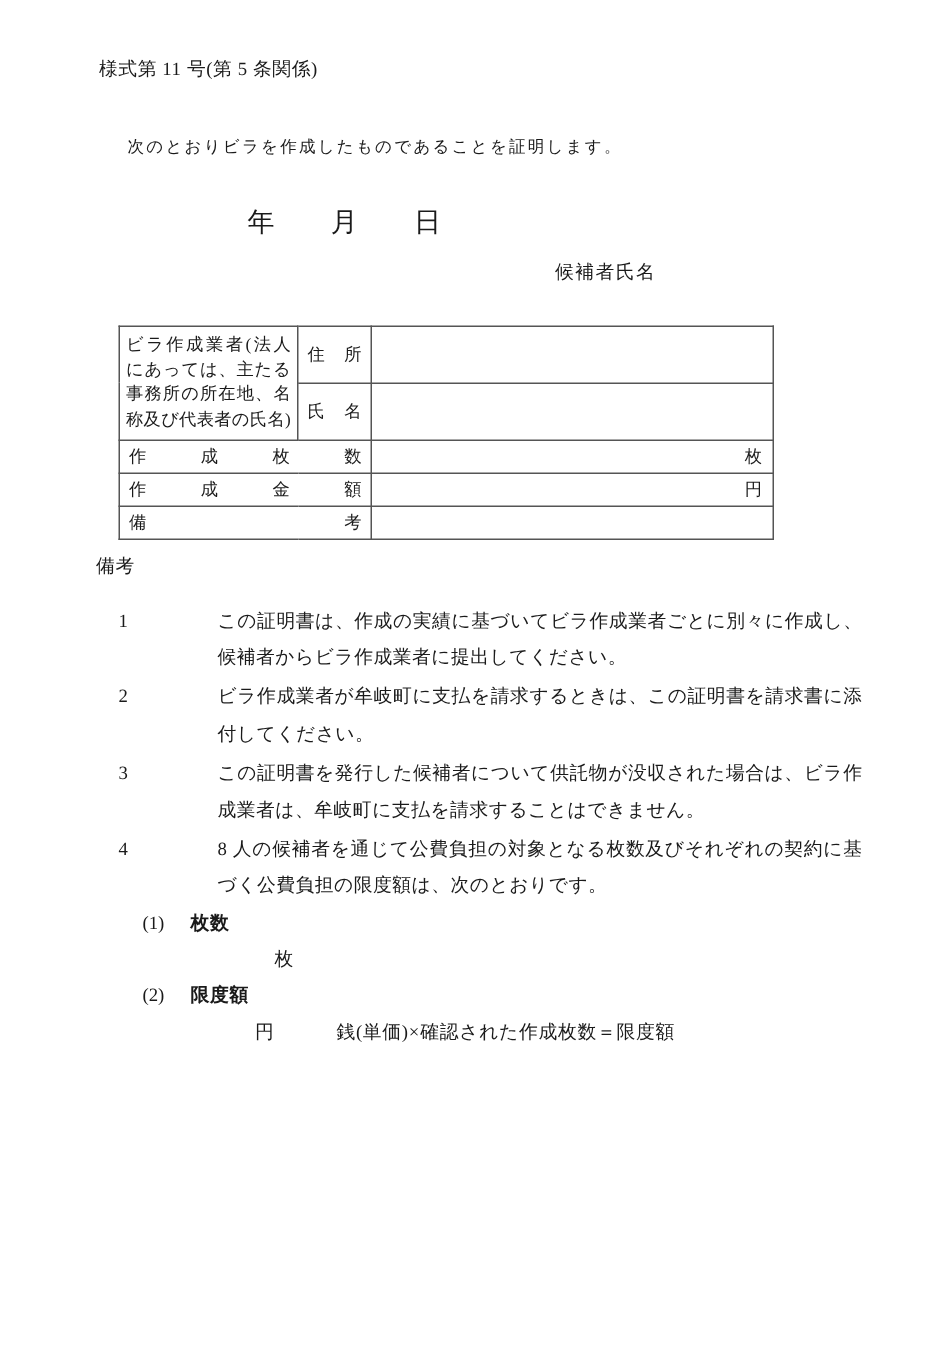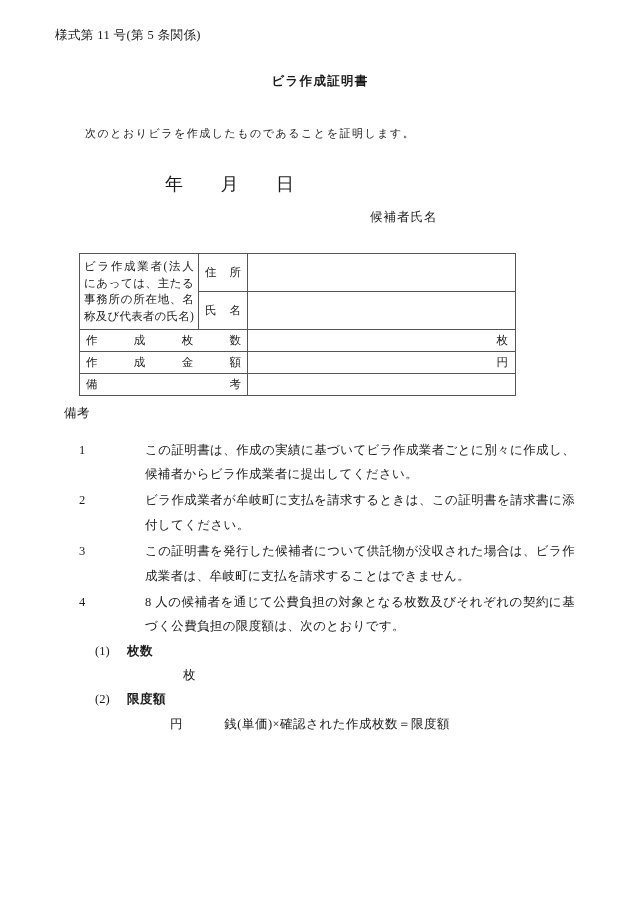--- a/index.html
+++ b/index.html
@@ -25,21 +25,21 @@
     left: 55px;
     top: 28px;
     width: 520px;
   }
 
   
   .form-number {
     font-size: 12.5px;
     letter-spacing: 0.4px;
     line-height: 1.2;
-    margin: 0;
+    margin: 11px;
   }
 
   .doc-title {
     text-align: center;
     font-size: 12.5px;
     letter-spacing: 1.3px;
     margin: 30px 0 0 0;
     padding-left: 10px;
   }
 
@@ -201,21 +201,20 @@
   .sub-value .gap-unit { display: inline-block; width: 34px; }
 </style>
 </head>
 <body>
 
 <div class="page">
   <div class="doc">
 
     <p class="form-number">様式第 11 号(第 5 条関係)</p>
 
-    <h1 class="doc-title">ビラ作成証明書</h1>
 
     <p class="lead">次のとおりビラを作成したものであることを証明します。</p>
 
     <p class="date-line-center">
       <span>年</span>
       <span class="gap-a"></span>
       <span>月</span>
       <span class="gap-b"></span>
       <span>日</span>
     </p>

